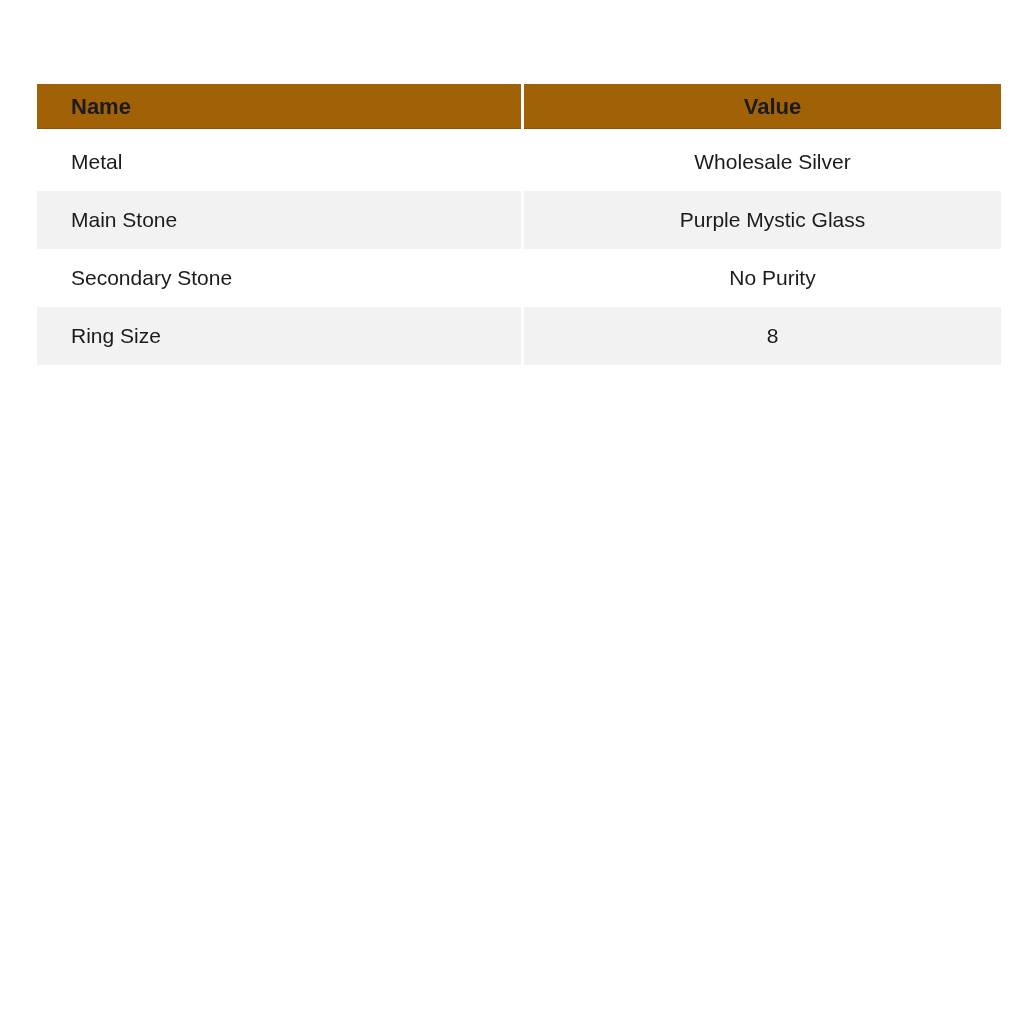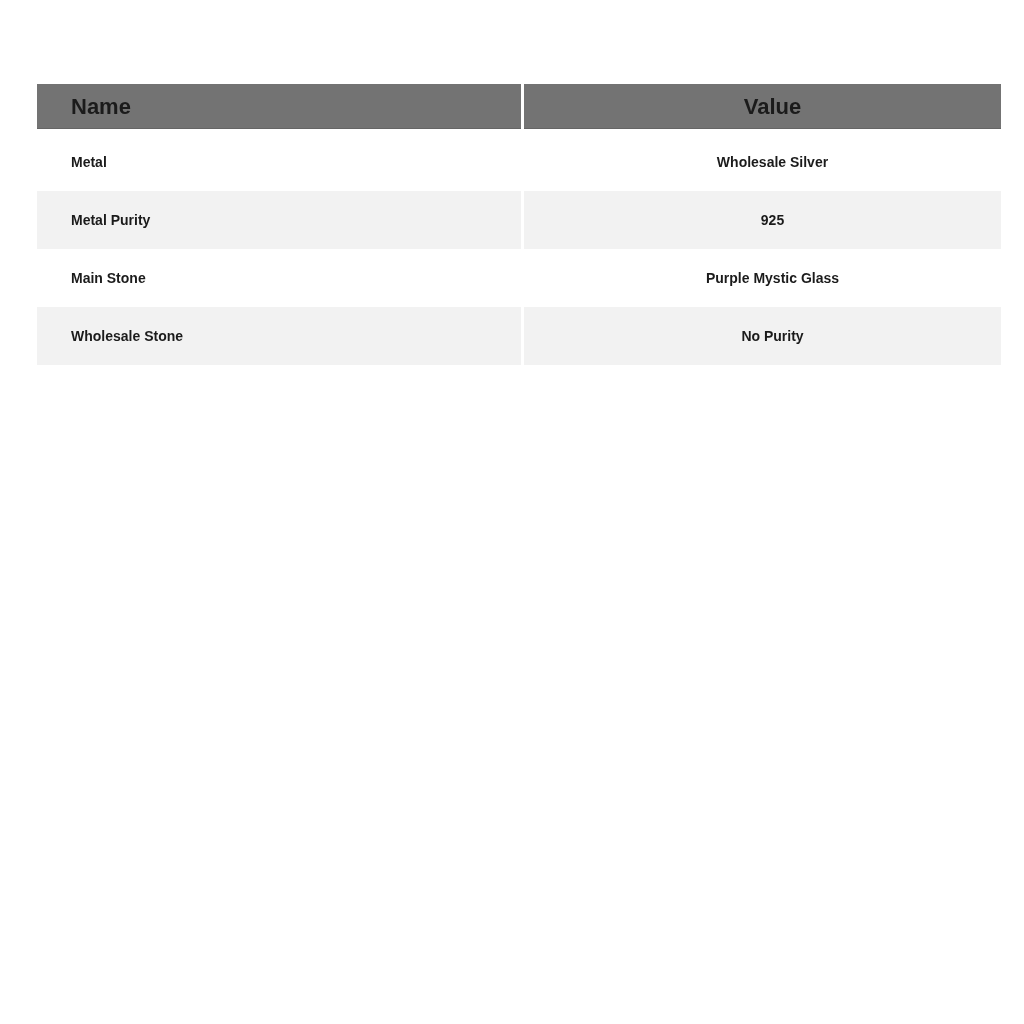--- a/index.html
+++ b/index.html
@@ -26,31 +26,31 @@
   }
   .attr-table th, .attr-table td {
     box-sizing: border-box;
     text-align: left;
     vertical-align: middle;
     padding: 0;
     white-space: nowrap;
     overflow: hidden;
   }
   .attr-table th {
-    background: #737373;
+    background: #a16207;
     height: 49px;
     font-size: 22px;
     font-weight: 600;
     border-bottom: 4px solid #ffffff;
     box-shadow: inset 0 -1px 0 rgba(0,0,0,0.12);
   }
   .attr-table td {
     height: 58px;
-    font-size: 14px;
-    font-weight: 700;
+    font-size: 21px;
+    font-weight: 400;
   }
   .attr-table .c-name {
     width: 487px;
     padding-left: 34px;
     border-right: 3px solid #ffffff;
   }
   .attr-table .c-value {
     padding-left: 20px;
     text-align: center;
   }
@@ -67,25 +67,25 @@
       <th class="c-name">Name</th>
       <th class="c-value">Value</th>
     </tr>
   </thead>
   <tbody>
     <tr>
       <td class="c-name">Metal</td>
       <td class="c-value">Wholesale Silver</td>
     </tr>
     <tr>
-      <td class="c-name">Metal Purity</td>
-      <td class="c-value">925</td>
-    </tr>
-    <tr>
       <td class="c-name">Main Stone</td>
       <td class="c-value">Purple Mystic Glass</td>
     </tr>
     <tr>
-      <td class="c-name">Wholesale Stone</td>
+      <td class="c-name">Secondary Stone</td>
       <td class="c-value">No Purity</td>
+    </tr>
+    <tr>
+      <td class="c-name">Ring Size</td>
+      <td class="c-value">8</td>
     </tr>
   </tbody>
 </table>
 
 </body></html>

